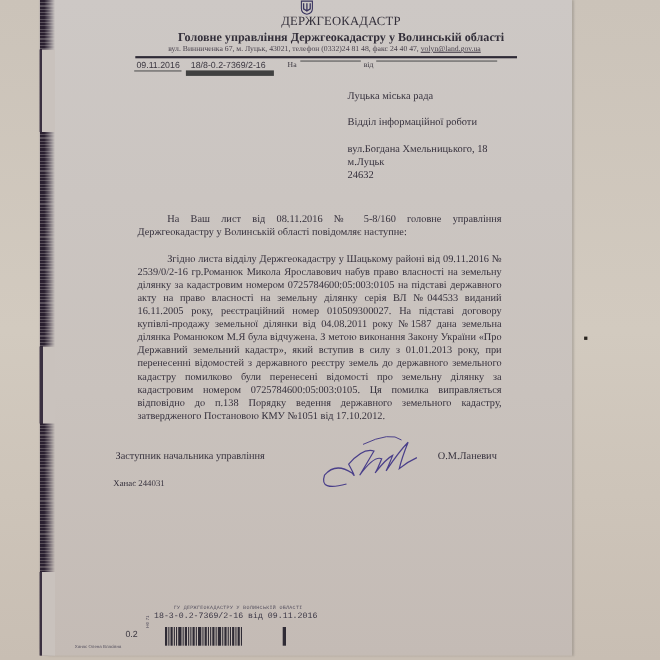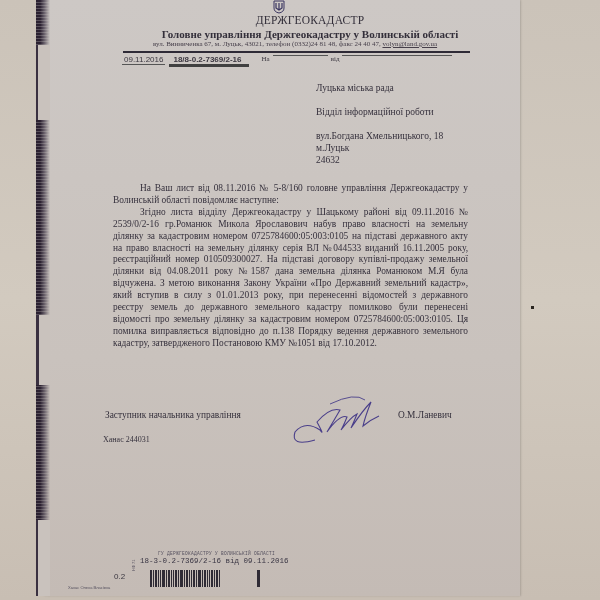--- a/index.html
+++ b/index.html
@@ -37,32 +37,32 @@
       font-size: 11.5px; font-weight: normal; color: #332f3a; letter-spacing: 0.2px; }
     .org-full { position: absolute; left: 150px; top: 28px; width: 320px; text-align: center;
       font-size: 11px; font-weight: bold; color: #332f3a; }
     .org-contact { position: absolute; left: 120px; top: 40px; width: 350px; text-align: center;
       font-size: 7px; color: #463f4a; white-space: nowrap; }
     .org-contact .email { text-decoration: underline; }
     .header-rule { position: absolute; left: 123px; top: 51px; width: 347px; height: 2px; background: #2e2a36; }
     .ref-line { position: absolute; left: 122px; top: 55px; font-family: "Liberation Sans", sans-serif;
       font-size: 8px; color: #3b3740; white-space: nowrap; display: flex; align-items: flex-start; }
     .ref-line .ref-date { border-bottom: 1px solid #555; padding: 0 2px; }
-    .ref-line .ref-num { border-bottom: 3px solid #404040; padding: 0 4px; margin-left: 4px; width: 72px; font-weight: bold; }
+    .ref-line .ref-num { border-bottom: 5px solid #404040; padding: 0 4px; margin-left: 4px; width: 72px; }
     .ref-line .ref-label { font-family: "Liberation Serif", serif; margin-left: 12px; font-size: 7px; }
     .ref-line .blank { display: inline-block; border-bottom: 1px solid #555; }
     .ref-line .b1 { width: 55px; margin-left: 3px; }
     .ref-line .b2 { width: 110px; margin-left: 3px; }
 
     .addressee { position: absolute; left: 316px; top: 82px; font-size: 9.5px; color: #35303c; line-height: 12px; }
     .addressee div { white-space: nowrap; }
     .addressee .gap { height: 12px; }
 
     .body { position: absolute; left: 113px; top: 183px; width: 355px; font-size: 9.4px; color: #35303c; line-height: 11.9px; text-align: justify; }
-    .body p { margin: 0; text-indent: 27px; }
+    .body p { margin: 12px; text-indent: 27px; }
 
     .signer-title { position: absolute; left: 105px; top: 410px; font-size: 9.4px; color: #35303c; }
     .signer-name { position: absolute; left: 398px; top: 410px; font-size: 9.4px; color: #35303c; }
     .signature { position: absolute; left: 285px; top: 392px; width: 110px; height: 55px; }
     .executor { position: absolute; left: 103px; top: 435px; font-size: 8px; color: #35303c; }
 
     .stamp { position: absolute; left: 140px; top: 551px; width: 240px; font-family: Liberation Mono, monospace; color: #3a3644; }
     .stamp .stamp-org { font-size: 4.5px; letter-spacing: 0.3px; margin-left: 18px; color: #55505e; }
     .stamp .stamp-reg { font-size: 7.5px; margin-top: 1px; }
     .barcode { position: absolute; left: 150px; top: 570px; height: 17px; display: flex; align-items: stretch; gap: 1px; }

